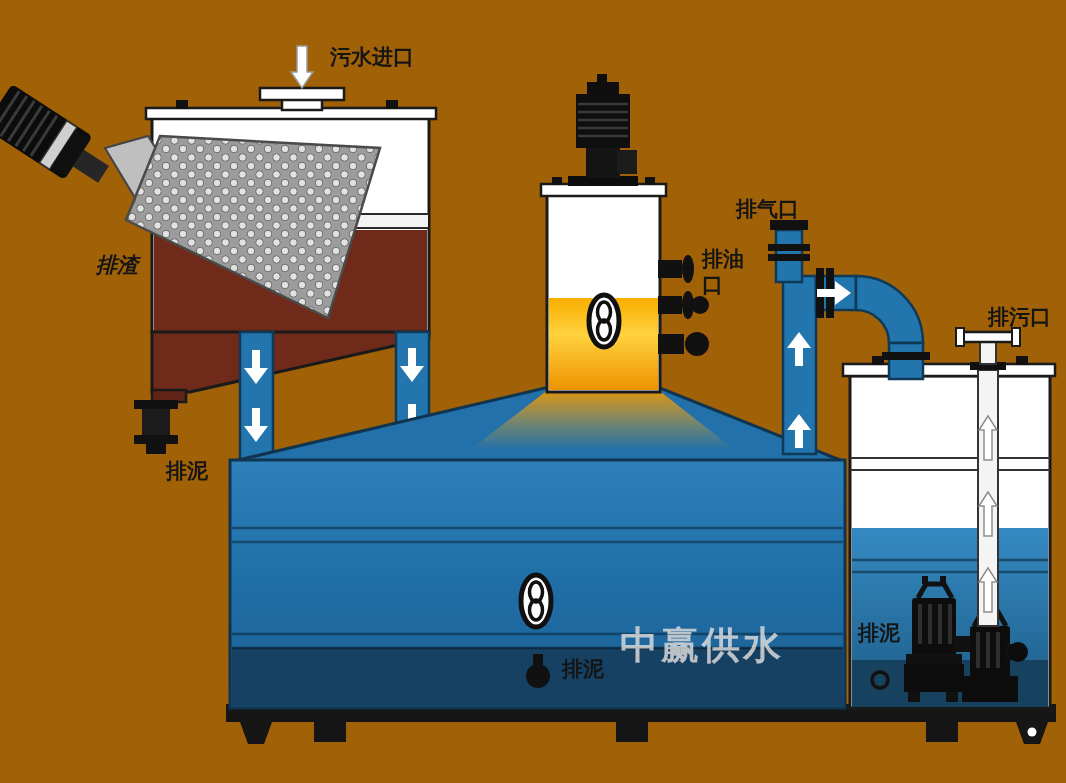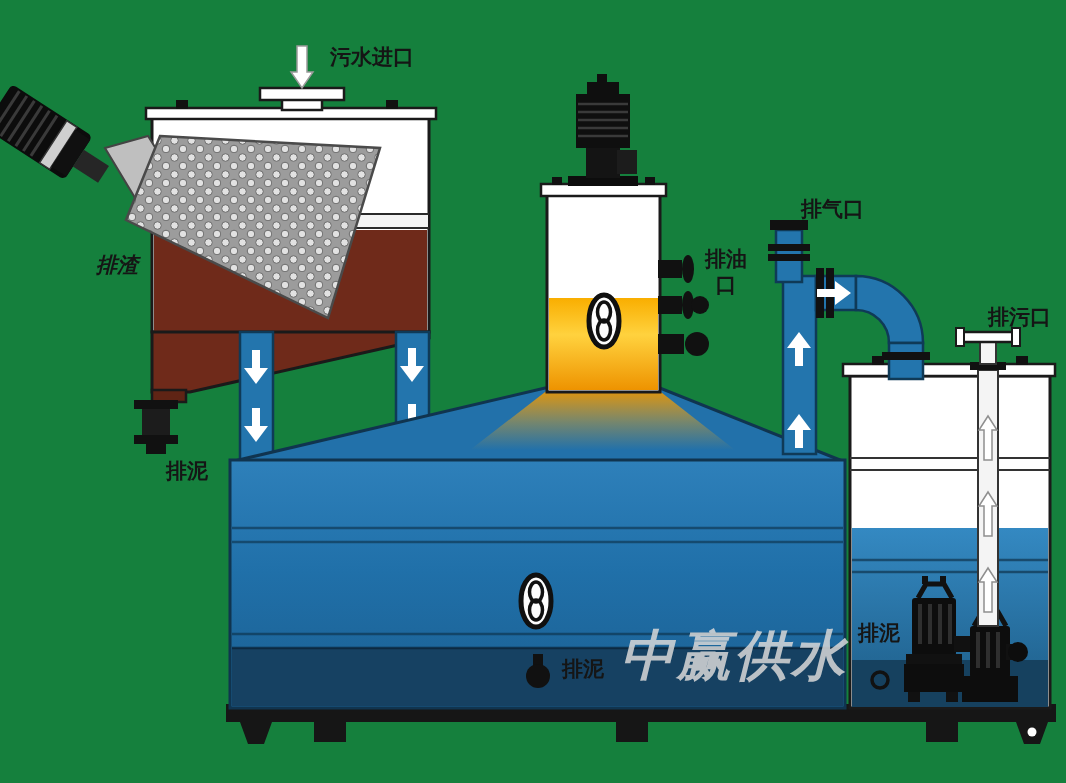--- a/index.html
+++ b/index.html
@@ -1,41 +1,39 @@
 <!DOCTYPE html>
 <html><head>
 <meta charset="utf-8">
 <style>
   html,body{margin:0;padding:0;background:#ffffff;}
   .stage{
     position:relative;
     width:1066px;height:783px;
-    background:#15803d;
+    background:#a16207;
     overflow:hidden;
     font-family:"Liberation Sans","DejaVu Sans",sans-serif;
-    text-align:center;
   }
   .stage svg{position:absolute;left:0;top:0;}
   .lbl{
     position:absolute;
     font-size:21px;
     line-height:1.25;
     font-weight:600;
     color:#151515;
     white-space:nowrap;
   }
   .lbl.wrap{white-space:normal;font-family:Liberation Serif, serif;}
   .watermark{
     position:absolute;
-    font-size:54px;
+    font-size:38px;
     font-weight:700;
     letter-spacing:3px;
     color:rgba(216,216,216,0.85);
     white-space:nowrap;
-    font-style:italic;
   }
 </style>
 </head>
 <body>
 
 <div class="stage">
 
 <svg width="1066" height="783" viewBox="0 0 1066 783">
   <defs>
     <pattern id="holes" width="17" height="17" patternUnits="userSpaceOnUse">
@@ -266,20 +264,20 @@
     <polygon points="979,430 984,430 984,460 992,460 992,430 997,430 988,416" fill="#ffffff" stroke="#8f8f8f" stroke-width="1.5"></polygon>
     <polygon points="979,506 984,506 984,536 992,536 992,506 997,506 988,492" fill="#ffffff" stroke="#8f8f8f" stroke-width="1.5"></polygon>
     <polygon points="979,582 984,582 984,612 992,612 992,582 997,582 988,568" fill="#ffffff" stroke="#8f8f8f" stroke-width="1.5"></polygon>
   </g>
 </svg>
 
 <div class="lbl" style="left:330px;top:44px;">污水进口</div>
 <div class="lbl" style="left:96px;top:252px;font-style:italic;">排渣</div>
 <div class="lbl" style="left:166px;top:458px;">排泥</div>
 <div class="lbl wrap" style="left:702px;top:246px;width:48px;">排油口</div>
-<div class="lbl" style="left:801px;top:196px;">排气口</div>
+<div class="lbl" style="left:736px;top:196px;">排气口</div>
 <div class="lbl" style="left:988px;top:304px;">排污口</div>
 <div class="lbl" style="left:562px;top:656px;">排泥</div>
 <div class="lbl" style="left:858px;top:620px;">排泥</div>
 
 <div class="watermark" style="left:620px;top:620px;">中赢供水</div>
 
 </div>
 
 </body></html>

